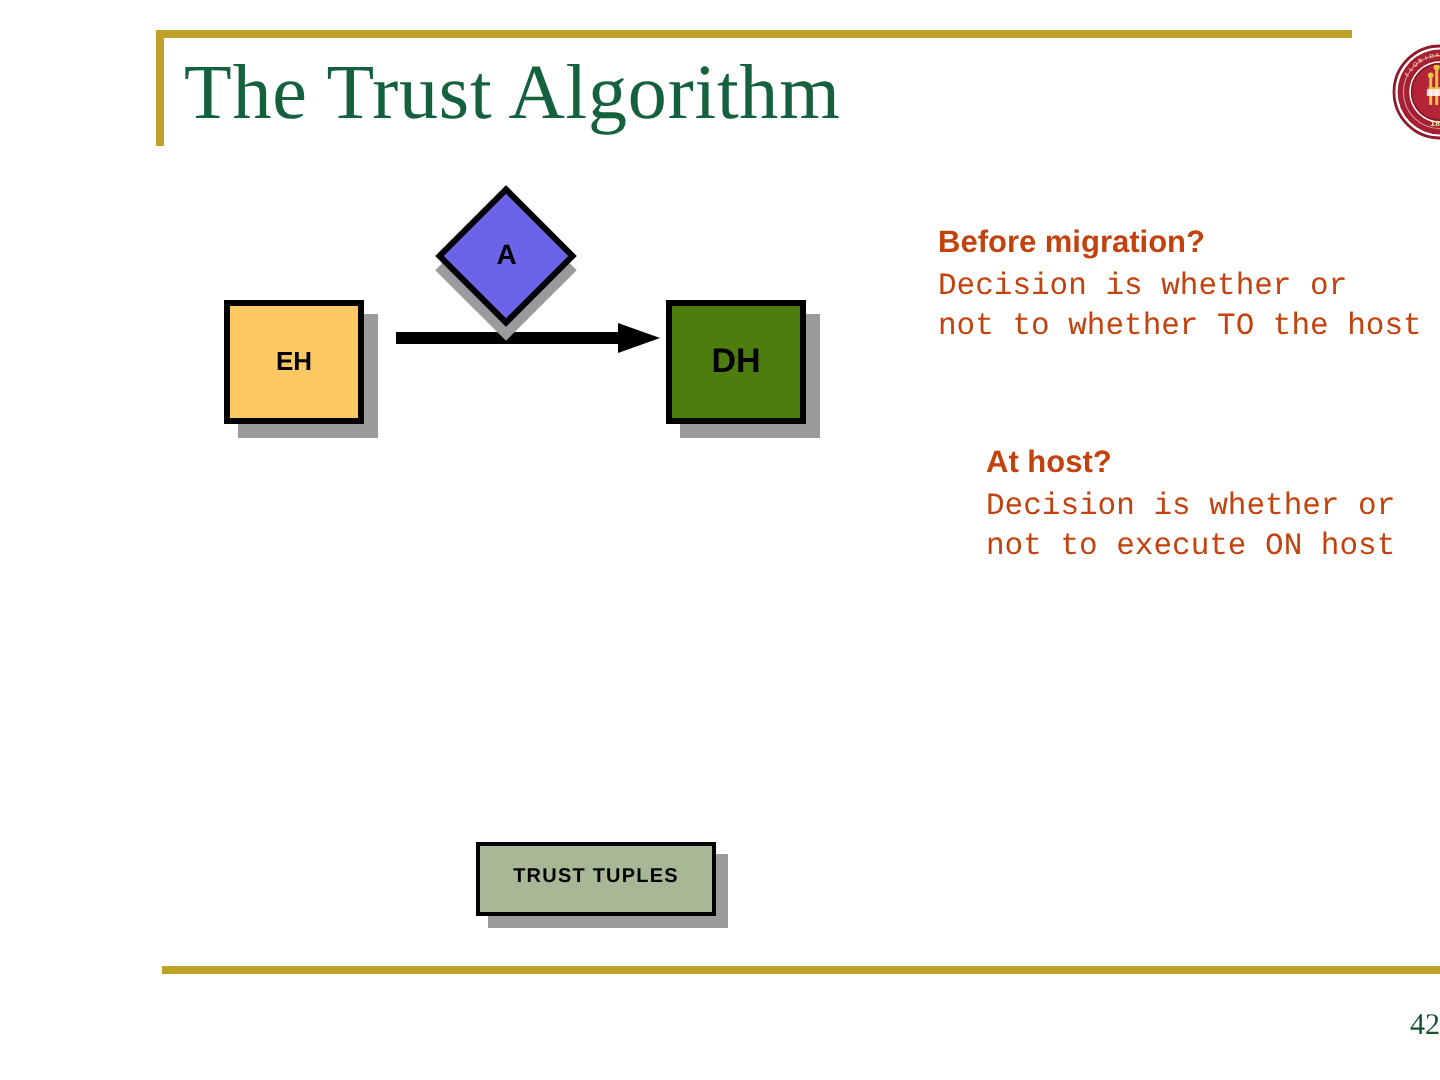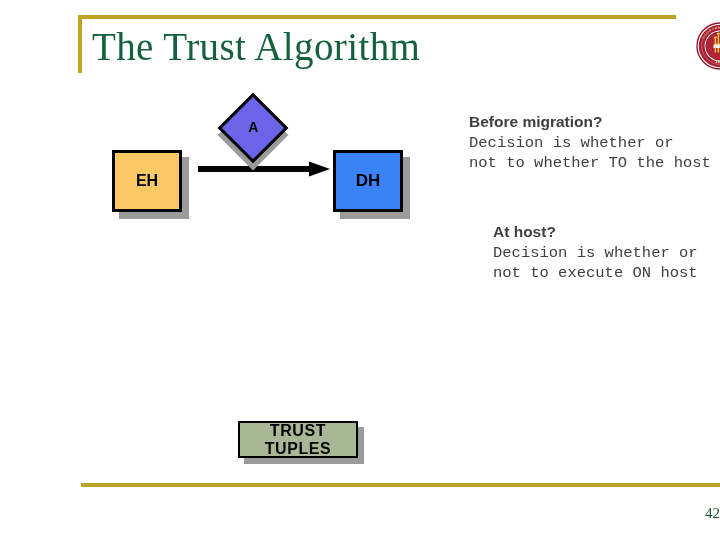--- a/index.html
+++ b/index.html
@@ -100,42 +100,42 @@
   }
 
   
   #box-eh {
     left: 64px;
     top: 150px;
     width: 70px;
     height: 62px;
   }
   #box-eh .face { background: #FCC864; }
-  #box-eh .lbl { font-size: 16px; }
+  #box-eh .lbl { font-size: 13px; }
 
   
   #box-dh {
     left: 285px;
     top: 150px;
     width: 70px;
     height: 62px;
   }
-  #box-dh .face { background: #3b82f6; }
+  #box-dh .face { background: #4d7c0f; }
   #box-dh .lbl { font-size: 17px; }
 
   
   #box-tuples {
     left: 190px;
     top: 421px;
     width: 120px;
     height: 37px;
   }
   #box-tuples .shadow { left: 6px; top: 6px; }
   #box-tuples .face { background: #A8B795; border-width: 2px; }
-  #box-tuples .lbl { font-size: 16px; letter-spacing: 0.6px; }
+  #box-tuples .lbl { font-size: 10px; letter-spacing: 0.6px; }
 
   
   #shape-a {
     left: 180px;
     top: 103px;
     width: 50px;
     height: 50px;
     transform: rotate(45deg);
   }
   #shape-a .shadow { left: 5px; top: 5px; background: #9B9B9B; }
@@ -152,21 +152,21 @@
     top: 161px;
     width: 132px;
     height: 16px;
   }
 
   
   .note {
     position: absolute;
     font-family: "Liberation Sans", sans-serif;
     font-size: 15.5px;
-    color: #404040;
+    color: #c2410c;
     line-height: 1.33;
     white-space: nowrap;
   }
   .note .head {
     font-weight: bold;
     display: block;
   }
   .note .ln { display: block; font-family: Liberation Mono, monospace; }
   #note-before { left: 421px; top: 112px; }
   #note-athost  { left: 445px; top: 222px; }

